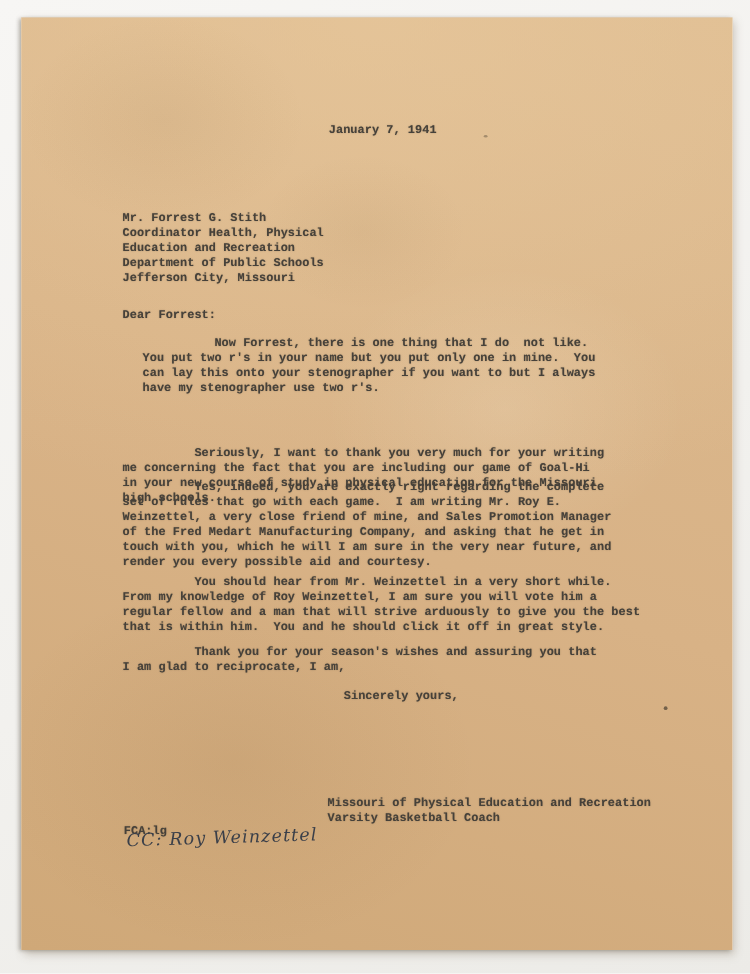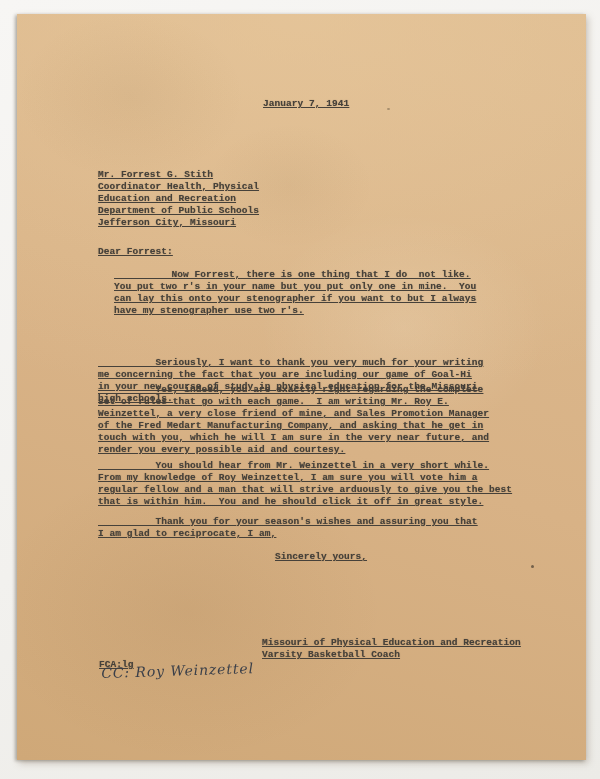--- a/index.html
+++ b/index.html
@@ -26,21 +26,20 @@
       linear-gradient(198deg, #ddbb90 0%, #d8b286 55%, #cfa878 100%);
     box-shadow: -2px 1px 3px rgba(60,52,40,.32), 2px 3px 7px rgba(118,100,76,.35);
   }
   .type {
     position: absolute;
     white-space: pre;
     font: 700 9.5px/12px "Liberation Mono", "DejaVu Sans Mono", monospace;
     color: #46413a;
     text-shadow: 0 0 1px rgba(72,63,50,.55);
     letter-spacing: .05px;
-    text-decoration: underline;
   }
   .date       { left: 246px; top: 84px; }
   .address    { left: 81px;  top: 155px; }
   .salutation { left: 81px;  top: 232px; }
   .p1         { left: 81px;  top: 255px; margin-left: 16px; }
   .p2         { left: 81px;  top: 311px; margin-top: 32px; }
   .p3         { left: 81px;  top: 370px; }
   .p4         { left: 81px;  top: 446px; }
   .p5         { left: 81px;  top: 502px; }
   .closing    { left: 258px; top: 537px; }

